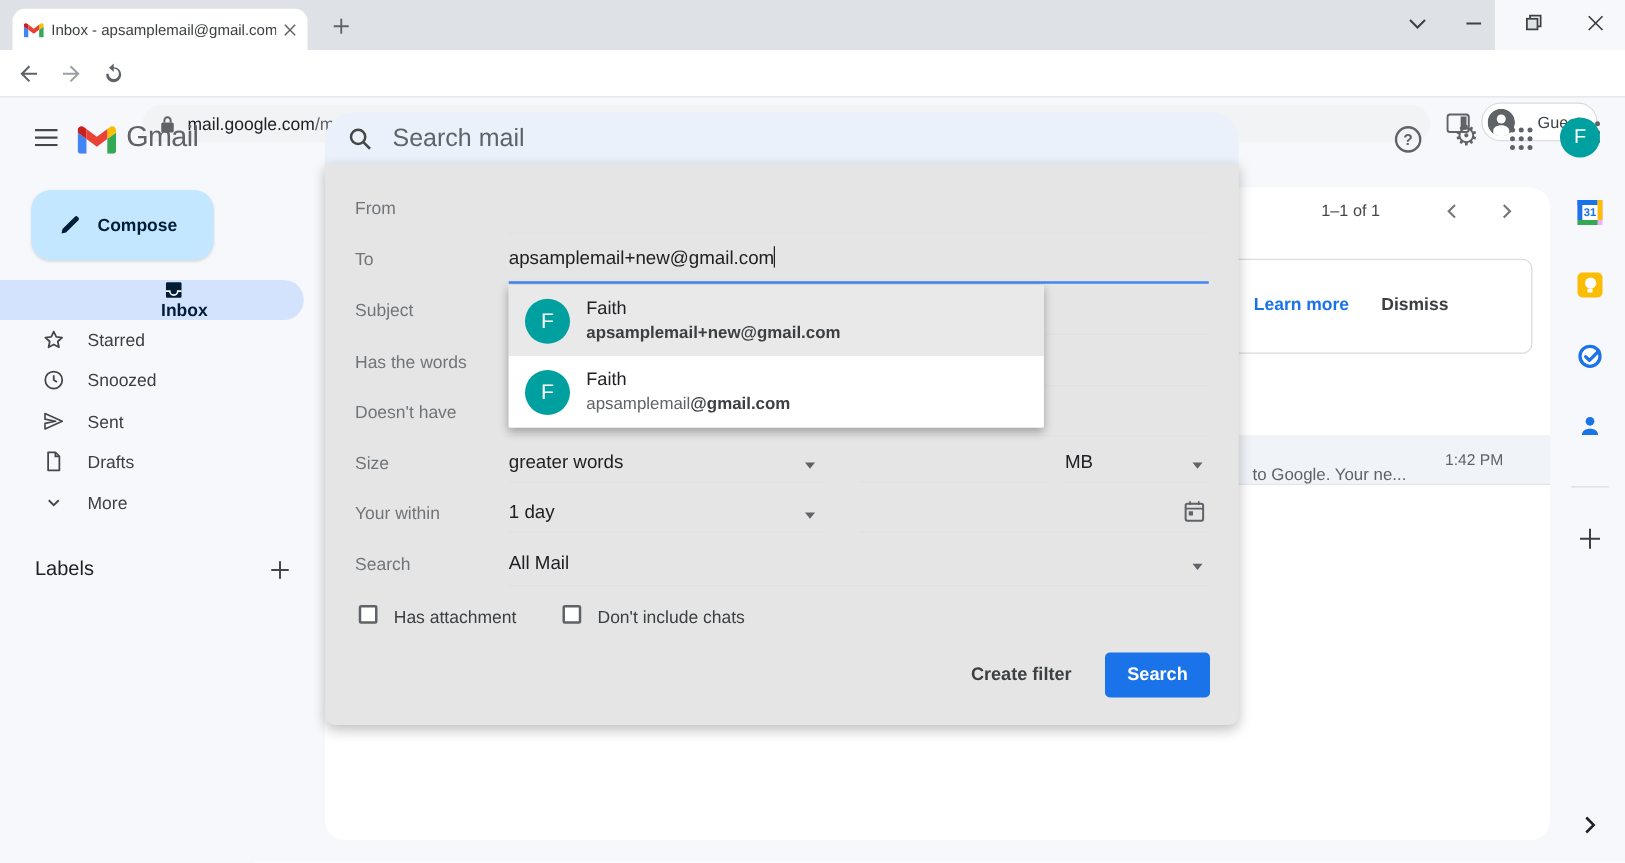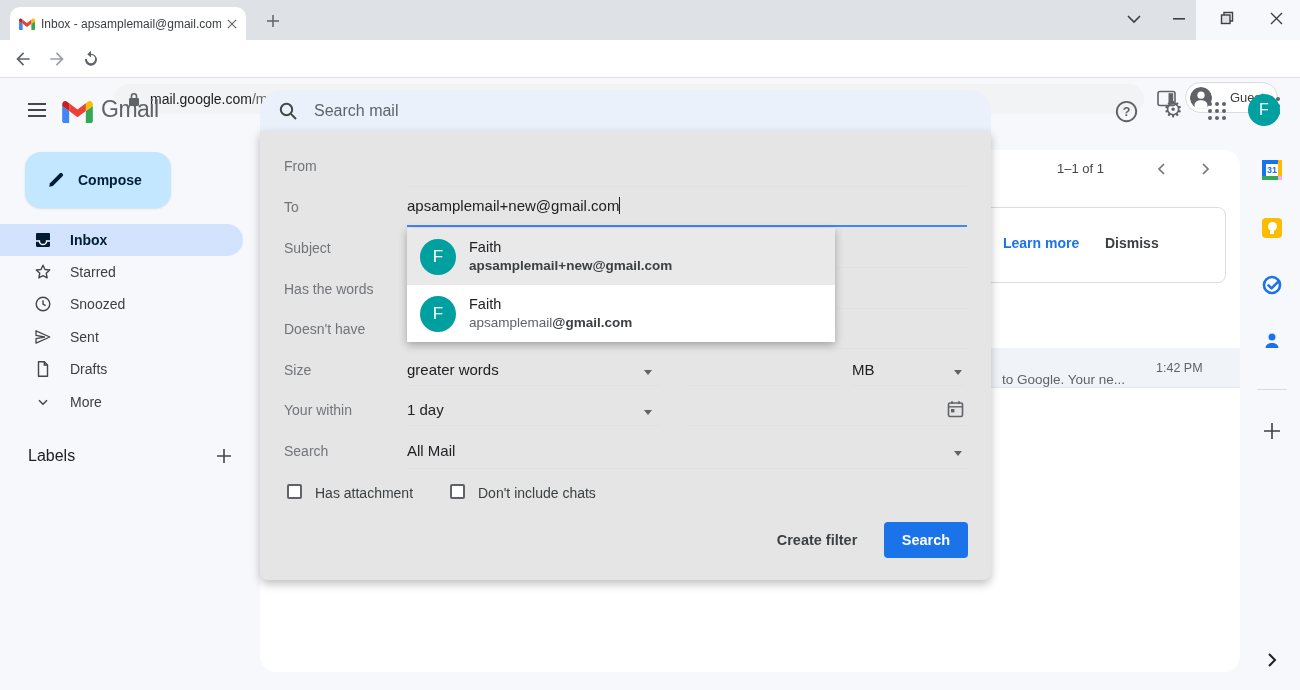--- a/index.html
+++ b/index.html
@@ -19,21 +19,21 @@
   .url .path { color:#5f6368; }
   .guest-chip { position:absolute; left:1185px; top:42px; height:31px; border:1px solid #dadce0; border-radius:16px; background:#fff; display:flex; align-items:center; padding:3px 12px 3px 4px; }
   .guest-label { font-size:13px; color:#3c4043; margin-left:18px; }
   .vdots { width:4px; height:4px; border-radius:50%; background:#5f6368; box-shadow:0 7px 0 #5f6368, 0 14px 0 #5f6368; }
   .appdots { width:4px; height:4px; border-radius:50%; background:#5f6368;
     box-shadow:7px 0 0 #5f6368,14px 0 0 #5f6368,0 7px 0 #5f6368,7px 7px 0 #5f6368,14px 7px 0 #5f6368,0 14px 0 #5f6368,7px 14px 0 #5f6368,14px 14px 0 #5f6368; }
 
   
   .gmail-logo-text { position:absolute; left:101px; top:96px; font-size:23px; color:#5f6368; letter-spacing:-0.5px; }
   .searchbar { position:absolute; left:260px; top:90px; width:731px; height:42px; background:#eaf1fb; border-radius:22px 22px 0 0; display:flex; align-items:center; padding:0 18px; }
-  .search-ph { font-size:16px; color:#5f6368; margin-left:16px; }
+  .search-ph { font-size:20px; color:#5f6368; margin-left:16px; }
   .hdr-avatar { position:absolute; left:1248px; top:94px; width:32px; height:32px; border-radius:50%; background:#00a0a0; color:#fff; font-size:16px; display:flex; align-items:center; justify-content:center; }
   .gear { font-family:"DejaVu Sans",sans-serif; font-size:22px; color:#5f6368; line-height:1; }
 
   
   .compose { position:absolute; left:25px; top:152px; width:146px; height:56px; background:#c2e7ff; border-radius:16px; display:flex; align-items:center; padding:0 22px; box-shadow:0 1px 2px rgba(60,64,67,.15); }
   .compose span { margin-left:13px; font-size:14px; font-weight:bold; color:#001d35; }
   .nav-item { position:absolute; left:0; width:243px; height:32px; display:flex; align-items:center; padding-left:34px; border-radius:0 16px 16px 0; }
   .nav-item .lbl { margin-left:18px; font-size:14px; color:#3c4043; }
   .nav-item.sel { background:#d3e3fd; }
   .nav-item.sel .lbl { font-weight:bold; color:#001d35; }
@@ -213,21 +213,21 @@
       <span>F</span>
     </div>
 
   <div class="compose">
     <svg width="18" height="18" viewBox="0 0 18 18">
       <path fill="#001d35" d="M2.2 15.8l.8-3.6L12.9 2.3a1.5 1.5 0 0 1 2.1 0l.7.7a1.5 1.5 0 0 1 0 2.1L5.8 15l-3.6.8z"></path>
     </svg>
     <span>Compose</span>
   </div>
 
-  <div class="nav-item sel" style="top:224px;">
+  <div class="nav-item sel" style="top:224px;flex-direction:column;">
     <svg width="18" height="18" viewBox="0 0 18 18">
       <path d="M14.8 2H3.2C2.5 2 2 2.5 2 3.2v11.6c0 .7.5 1.2 1.2 1.2h11.6c.7 0 1.2-.5 1.2-1.2V3.2C16 2.5 15.5 2 14.8 2z" fill="#001d35"></path>
       <path d="M2 10h3.4a3.6 3.6 0 0 0 7.2 0H16" fill="none" stroke="#fff" stroke-width="1.5"></path>
     </svg>
     <span class="lbl">Inbox</span>
   </div>
   <div class="nav-item" style="top:256px;">
     <svg width="18" height="18" viewBox="0 0 18 18">
       <path d="M9 2.2l2 4.3 4.7.5-3.5 3.2.95 4.6L9 12.6l-4.15 2.2.95-4.6L2.3 7l4.7-.5z" fill="none" stroke="#444746" stroke-width="1.4" stroke-linejoin="round"></path>
     </svg>

